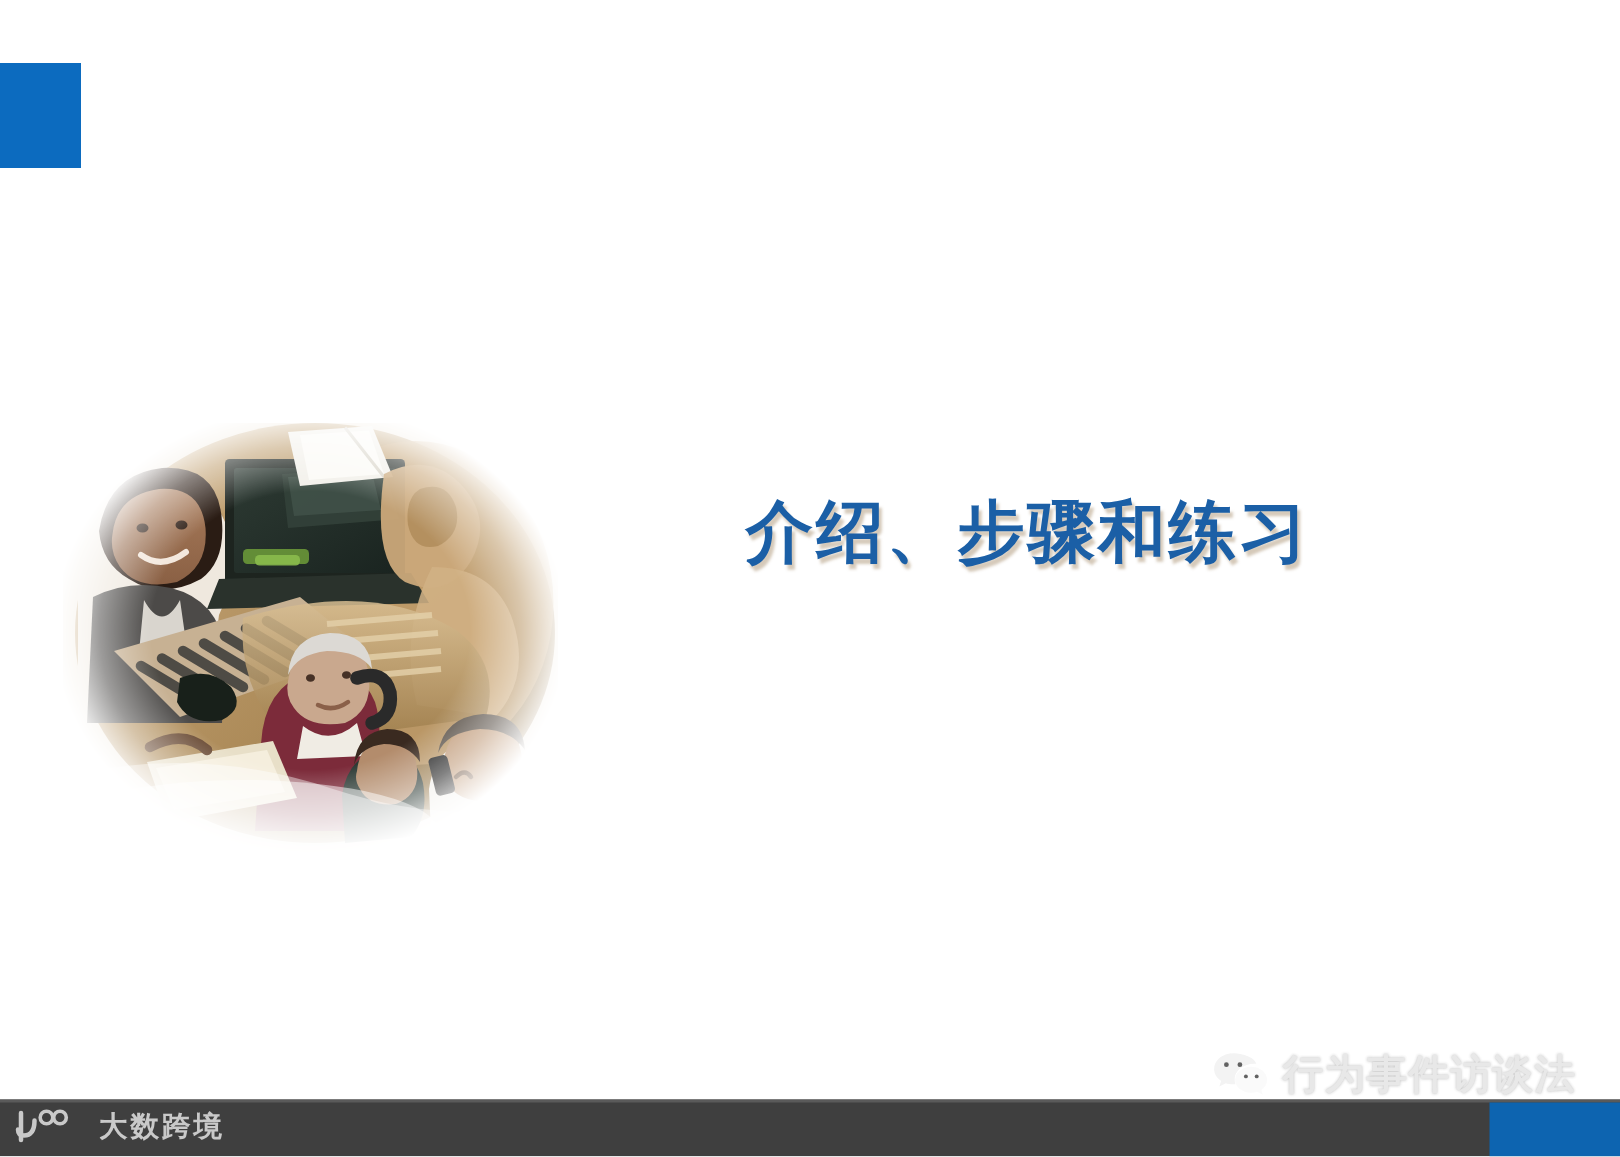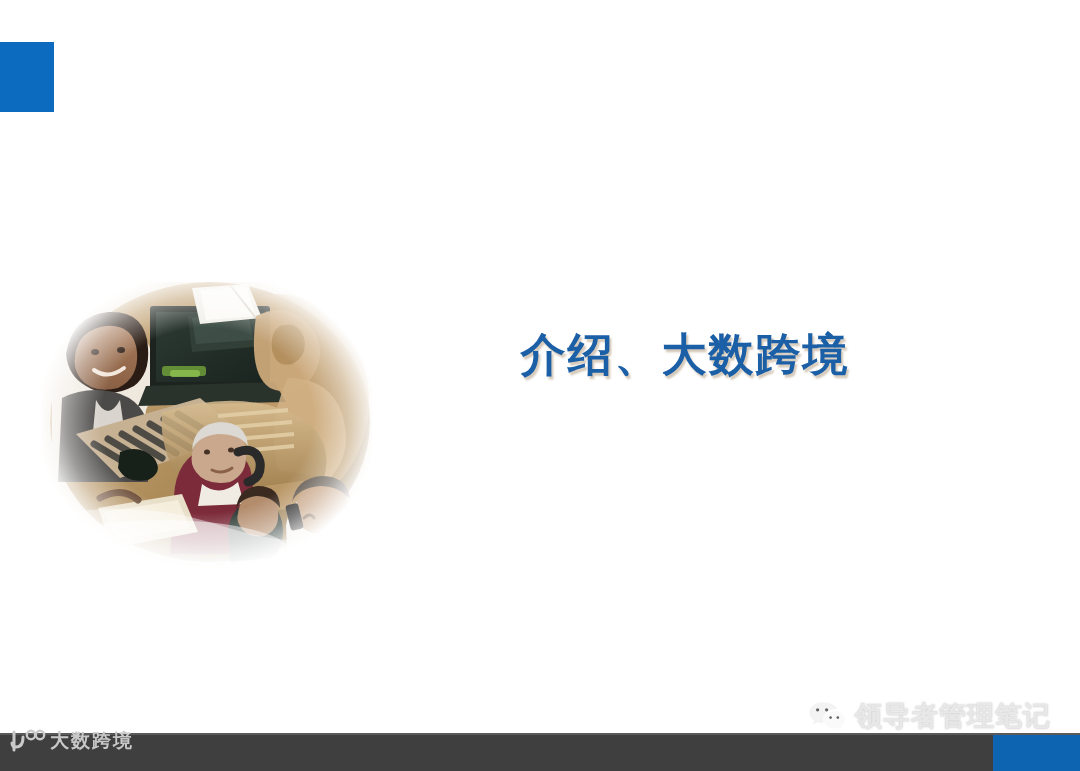--- a/index.html
+++ b/index.html
@@ -76,25 +76,25 @@
     bottom: 0;
     width: 87px;
     height: 36px;
     background: #0D64B0;
   }
 
   
   .brand {
     position: absolute;
     left: 8px;
-    bottom: 15px;
+    bottom: 5px;
     display: flex;
     align-items: center;
     height: 30px;
-    gap: 0;
+    gap: 16px;
     text-align: right;
   }
   .brand-mark { width: 42px; height: 26px; display: block; }
   .brand-text {
     color: #C9C9C9;
     font-size: 19px;
     font-weight: bold;
     letter-spacing: 2px;
     font-family: "Liberation Sans", "DejaVu Sans", sans-serif;
   }
@@ -252,35 +252,35 @@
           <path d="M278 256 L286 256 L290 288 L274 288 Z" fill="#4A5A6A"></path>
         </g>
 
         <path d="M0 236 Q90 214 180 244 Q260 270 330 252 L330 288 L0 288 Z" fill="#FFFFFF" opacity="0.42"></path>
         <ellipse cx="120" cy="272" rx="130" ry="34" fill="#FFFFFF" opacity="0.5"></ellipse>
       </g>
     </svg>
   </div>
 
   <div class="title-wrap">
-    <div class="title-line second">介绍、大数跨境</div>
+    <div class="title-line second">介绍、步骤和练习</div>
   </div>
 
   <div class="watermark">
     <span class="wechat-icon-wrap">
       <svg class="wechat-icon" viewBox="0 0 38 32" xmlns="http://www.w3.org/2000/svg" aria-hidden="true">
         <path d="M14.2 2.2C7.0 2.2 1.4 6.9 1.4 12.6c0 3.2 1.8 6.1 4.7 8.0L4.9 24.4l4.3-2.2c1.5 .4 3.2 .7 5.0 .7 .5 0 1.0 0 1.5-.1 -.4-1.0-.6-2.1-.6-3.2 0-5.8 5.8-10.5 13.0-10.5 .5 0 1.0 0 1.5 .1C28.4 5.6 22.0 2.2 14.2 2.2z" fill="#F2F2F2"></path>
         <circle cx="9.6" cy="9.8" r="1.6" fill="#555555"></circle>
         <circle cx="18.6" cy="9.8" r="1.6" fill="#555555"></circle>
         <path d="M36.8 19.8c0-4.8-4.8-8.7-10.7-8.7 -5.9 0-10.7 3.9-10.7 8.7 0 4.8 4.8 8.7 10.7 8.7 1.4 0 2.8-.2 4.1-.6l3.7 1.9 -1.0-3.1C35.2 25.0 36.8 22.6 36.8 19.8z" fill="#FAFAFA"></path>
         <circle cx="22.6" cy="17.6" r="1.3" fill="#555555"></circle>
         <circle cx="29.8" cy="17.6" r="1.3" fill="#555555"></circle>
       </svg>
     </span>
-    <span class="watermark-text">领导者管理笔记</span>
+    <span class="watermark-text">行为事件访谈法</span>
   </div>
 
   <div class="bottom-bar"></div>
   <div class="bottom-bar-blue"></div>
 
   <div class="brand">
     <span>
       <svg class="brand-mark" viewBox="0 0 42 26" xmlns="http://www.w3.org/2000/svg" aria-hidden="true">
         <path d="M6 4 L6 22" stroke="#C9C9C9" stroke-width="3" stroke-linecap="round" fill="none"></path>
         <path d="M15 9 Q15 19 8 19 Q4 19 4 15" stroke="#C9C9C9" stroke-width="3" fill="none" stroke-linecap="round"></path>

